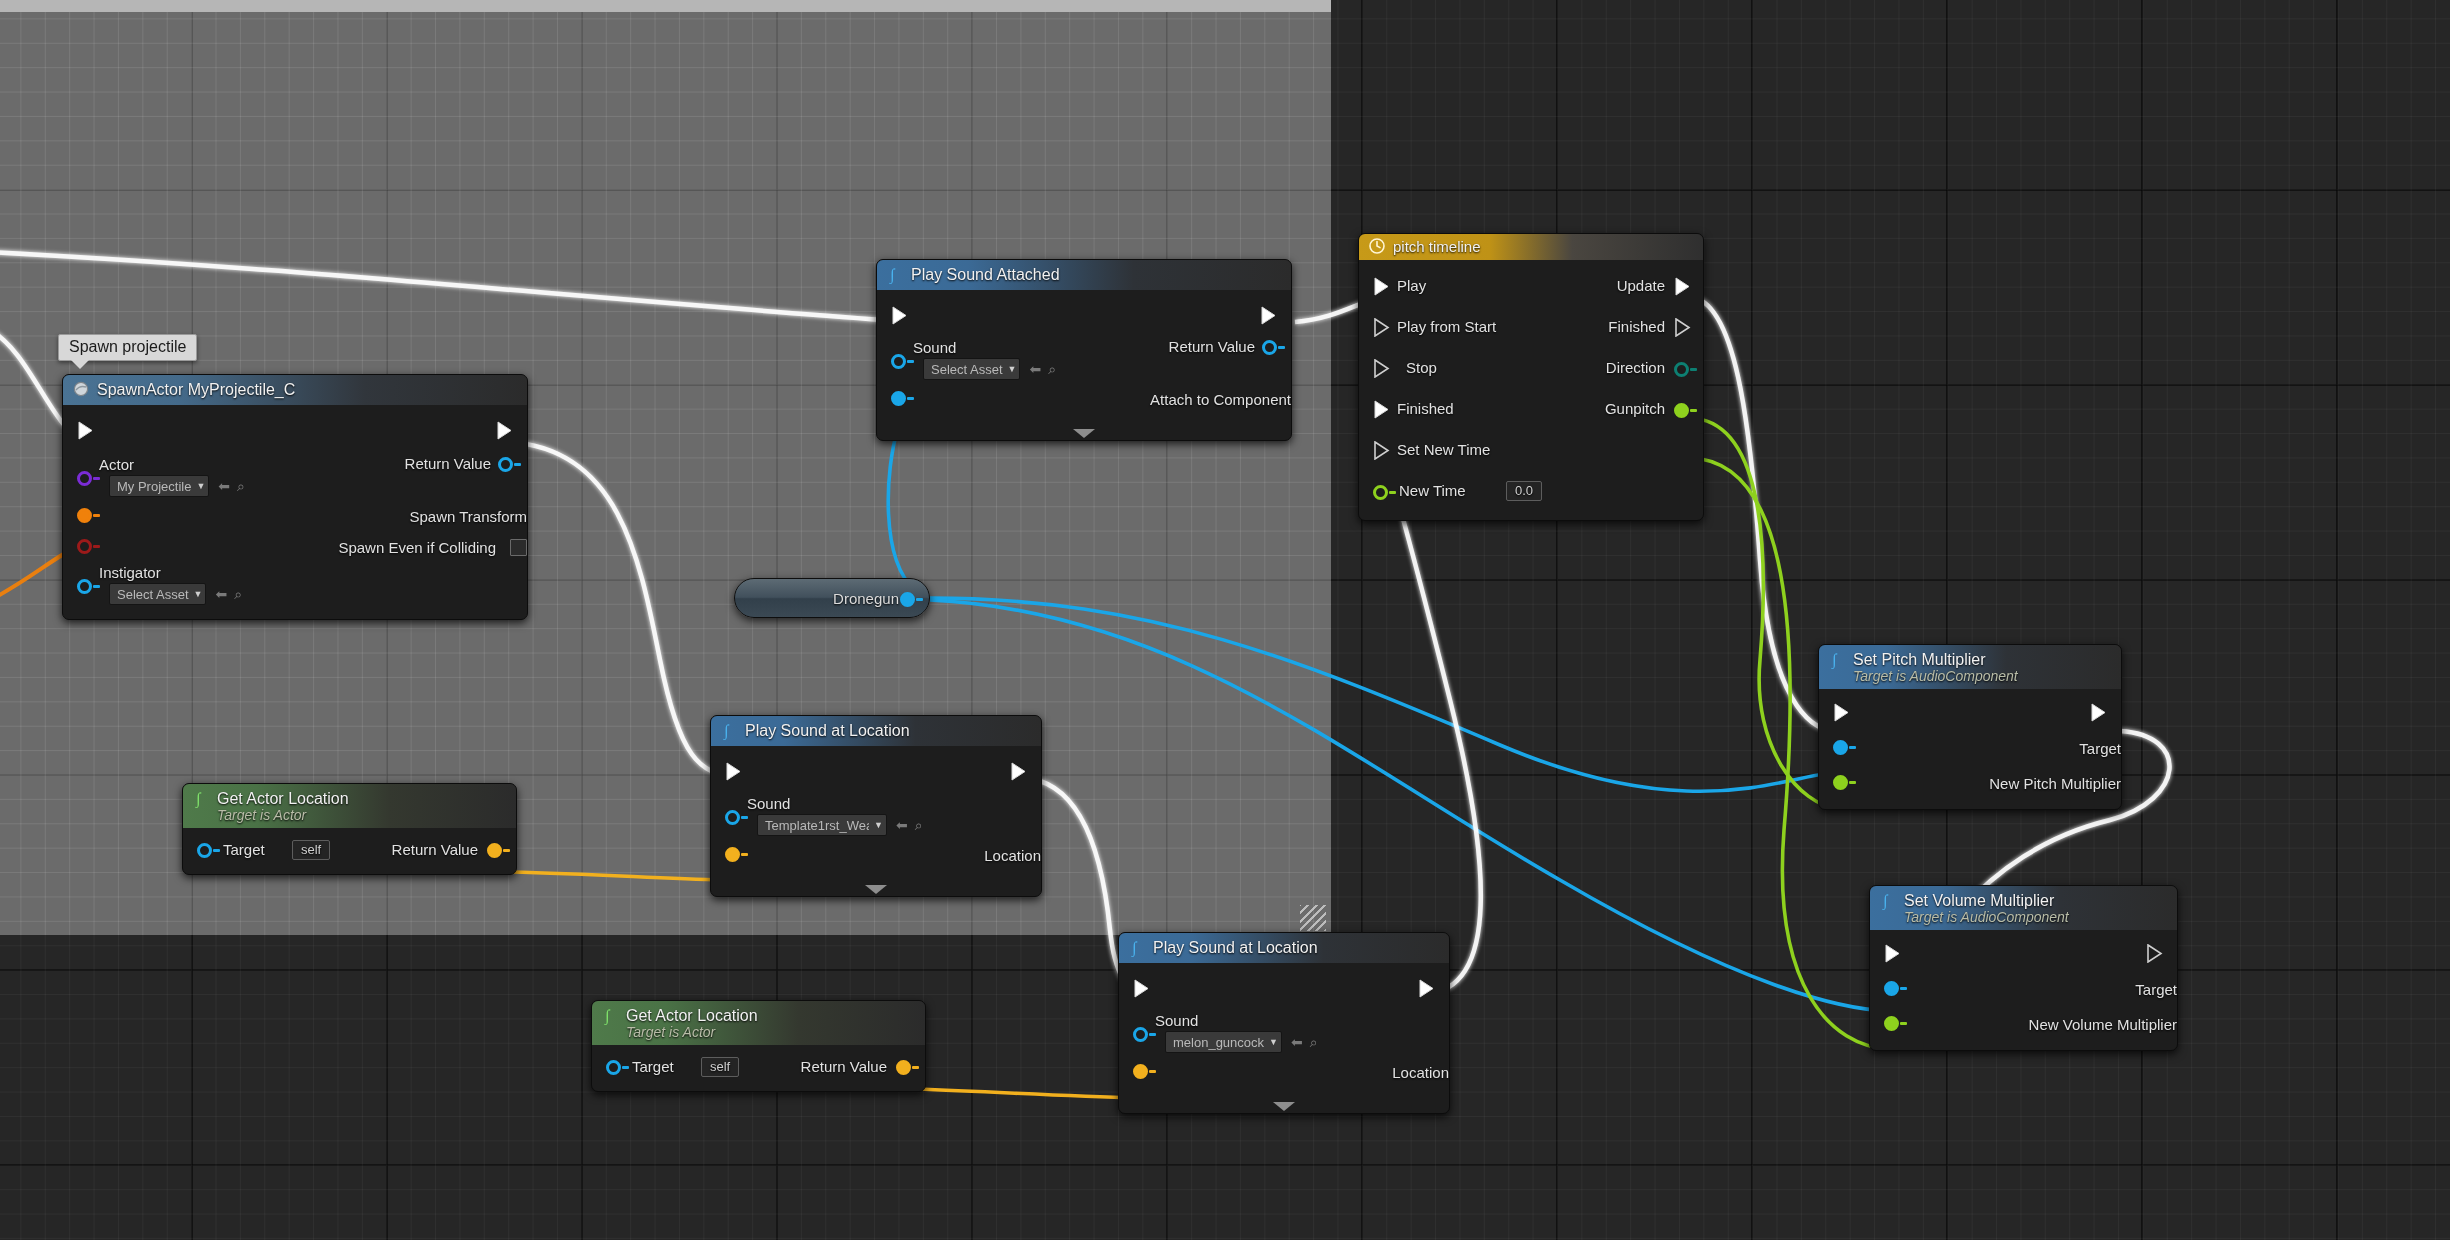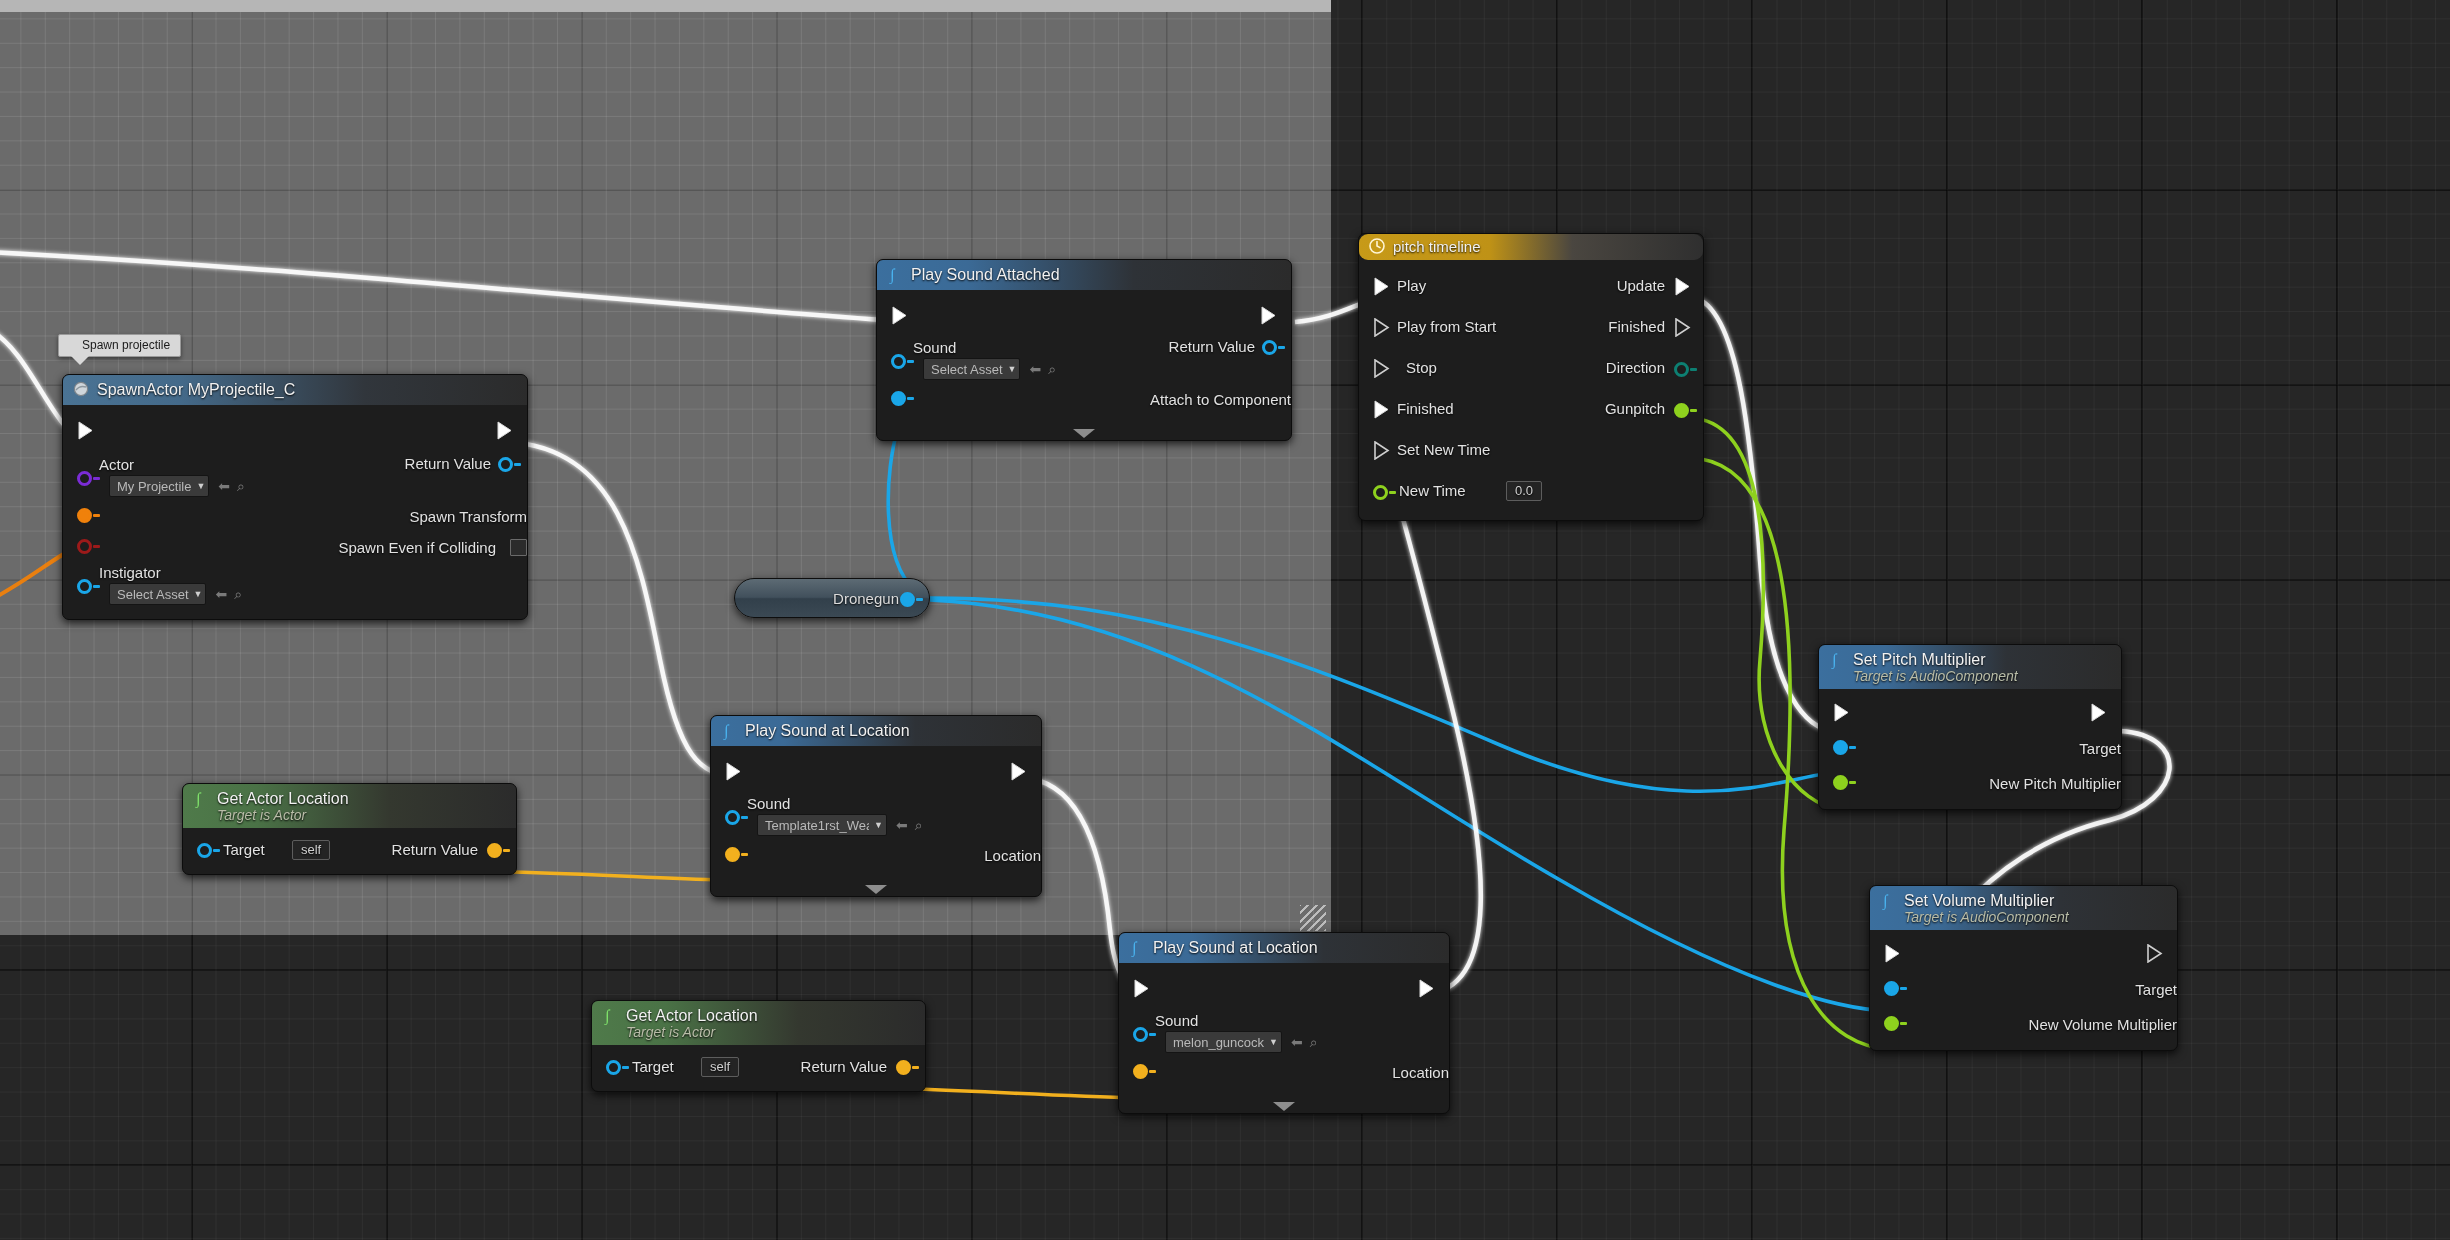--- a/index.html
+++ b/index.html
@@ -94,21 +94,21 @@
             border-radius:2px;color:#cfcfcf;font-size:13px;
             padding:1px 8px;margin-left:9px;line-height:16px;}
   .checkbox{display:inline-block;width:15px;height:15px;background:#2b2b2b;
             border:1px solid #6a6a6a;border-radius:1px;margin-left:14px;}
   .caretdown{position:absolute;left:50%;bottom:2px;transform:translateX(-50%);
              width:0;height:0;border-left:11px solid transparent;
              border-right:11px solid transparent;border-top:9px solid #8e8e8e;}
 
   
   .comment{position:absolute;background:#d8d8d8;border:1px solid #9a9a9a;
-           border-radius:2px;padding:3px 10px 4px 23px;font-size:12px;color:#1b1b1b;
+           border-radius:2px;padding:3px 10px 4px 10px;font-size:16px;color:#1b1b1b;
            white-space:nowrap;box-shadow:0 2px 4px rgba(0,0,0,.45);}
   .comment:after{content:"";position:absolute;left:12px;bottom:-9px;
            border-left:9px solid transparent;border-right:9px solid transparent;
            border-top:9px solid #d8d8d8;}
 
   
   .pill{position:absolute;height:40px;border-radius:20px;
         background:linear-gradient(to bottom,#5d6b74 0%,#41505c 48%,#32404b 52%,#3b4954 100%);
         border:1px solid #0e0e0e;box-shadow:0 3px 8px rgba(0,0,0,.7);
         display:flex;align-items:center;justify-content:flex-end;
@@ -296,21 +296,21 @@
         <span class="pin dot solid" style="left:14px;top:7px;color:#1aa6e8;"></span>
         <span class="pintail" style="left:30px;top:13px;background:#1aa6e8;"></span>
         <span class="lbl">Attach to Component</span>
       </div>
 
       <div class="caretdown"></div>
     </div>
   </div>
 
   <div class="node" style="left:1358px;top:233px;width:344px;">
-    <div class="node-head head-timeline withicon" style="min-height:20px;padding:3px 10px 4px 10px;border-radius:9px;">
+    <div class="node-head head-timeline withicon" style="min-height:20px;padding:3px 10px 4px 10px;">
       <span class="hicon" style="top:3px;">
         <svg width="18" height="18" viewBox="0 0 18 18">
           <circle cx="9" cy="9" r="7" fill="none" stroke="#fff5d5" stroke-width="1.6"></circle>
           <path d="M9 4.6 L9 9 L12 10.6" stroke="#fff5d5" stroke-width="1.6" fill="none" stroke-linecap="round"></path>
         </svg>
       </span>
       <div class="title" style="font-size:15px;">pitch timeline</div>
     </div>
     <div class="node-body" style="padding-top:6px;padding-bottom:8px;">
 

